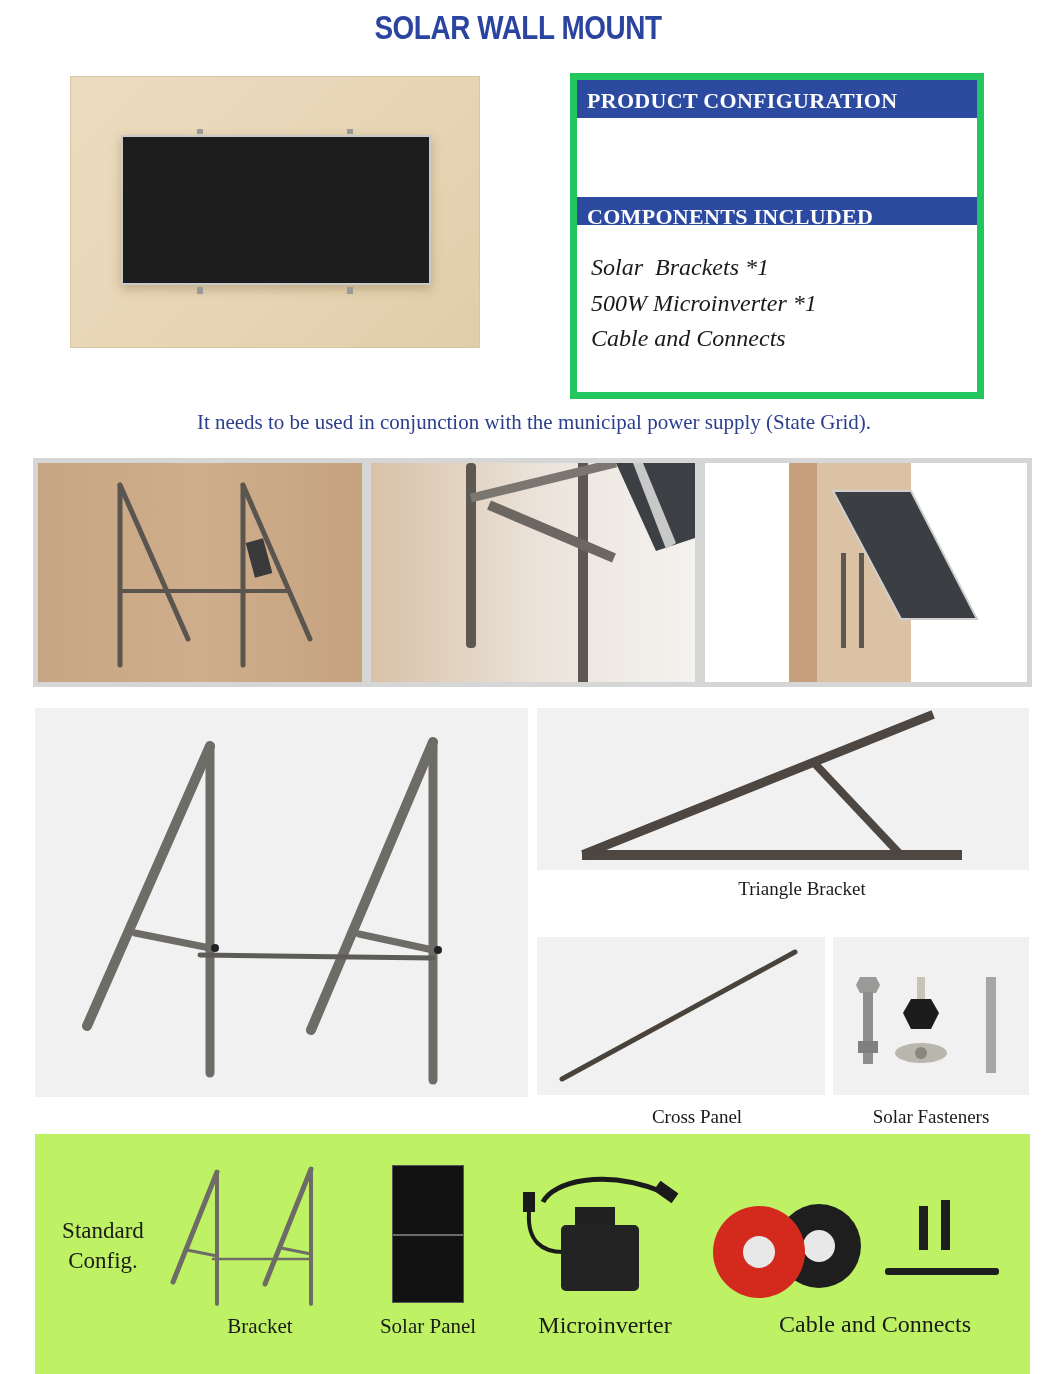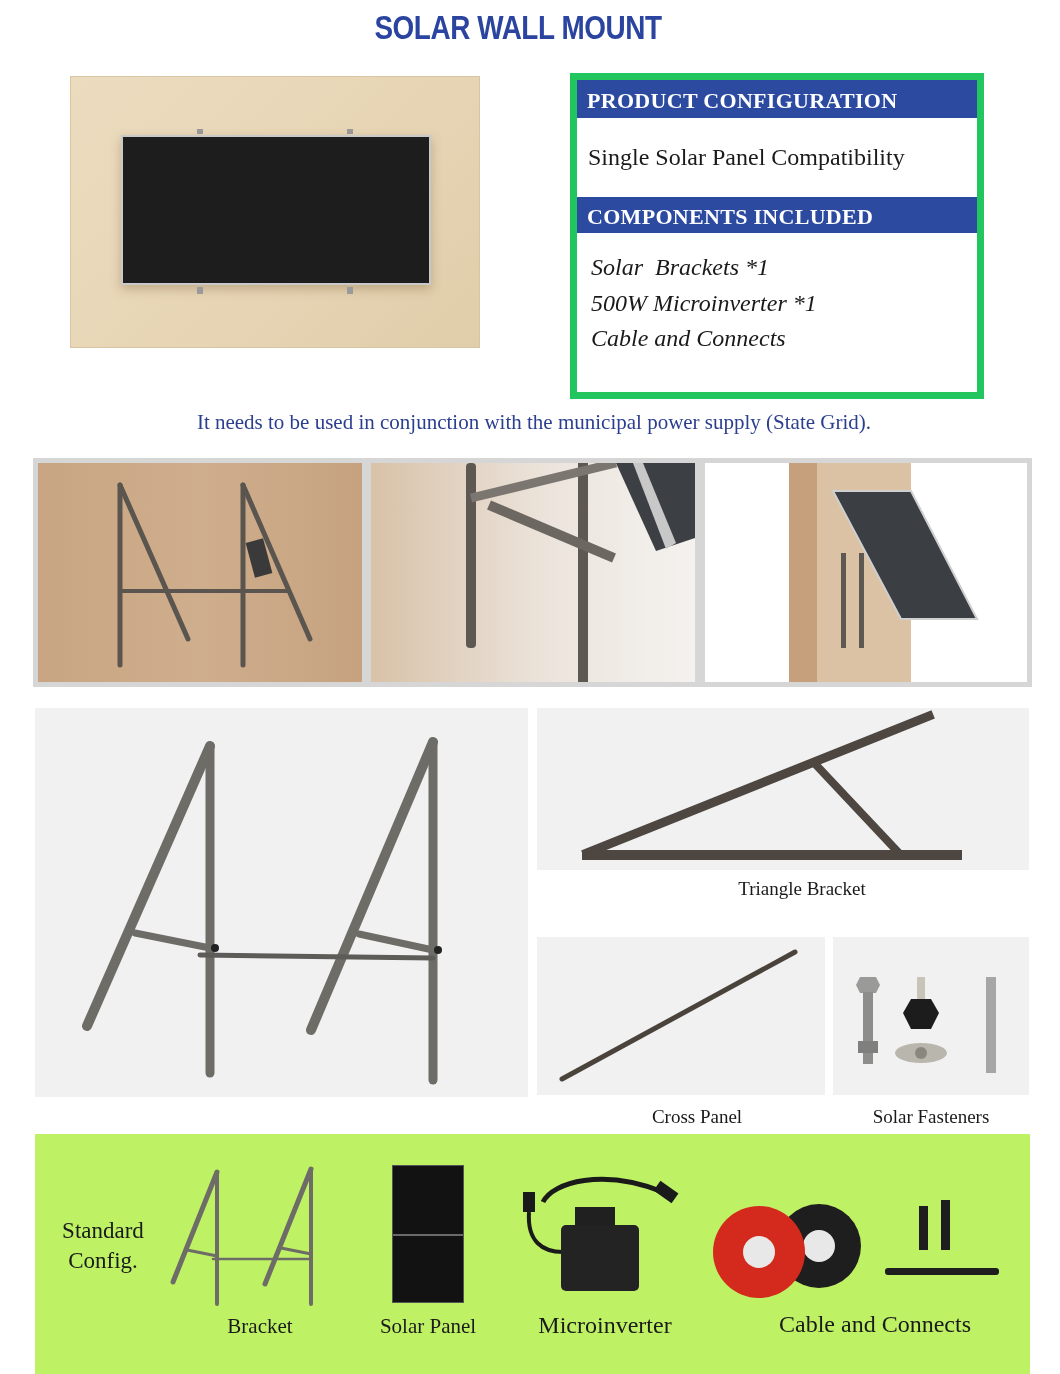--- a/index.html
+++ b/index.html
@@ -12,21 +12,21 @@
 
   
   .hero { left: 70px; top: 76px; width: 410px; height: 272px; background: linear-gradient(135deg,#ecdcbf,#e6d4b4 60%,#e0cda9); border: 1px solid #d8c6a2; }
   .hero-panel { left: 50px; top: 58px; width: 310px; height: 150px; background: #1d1d1d; border: 2px solid #c9c9c9; box-shadow: 0 4px 10px rgba(120,90,50,0.35); }
   .hero-clip { width: 6px; height: 5px; background: #9a9a9a; }
 
   
   .config { left: 570px; top: 73px; width: 414px; height: 326px; border: 7px solid #22c55e; background: #fff; }
   .cfg-head { position: absolute; left: 0; width: 100%; height: 38px; background: #2b4aa0; color: #fff; font-weight: bold; font-size: 22px; padding-left: 10px; line-height: 42px; letter-spacing: 0.3px; }
   .cfg-h1 { top: 0; }
-  .cfg-h2 { top: 117px; height: 36px; line-height: 40px; }
+  .cfg-h2 { top: 117px; height: 28px; line-height: 40px; }
   .cfg-text { position: absolute; left: 11px; font-size: 24px; }
   .cfg-list { position: absolute; left: 14px; top: 170px; font-size: 24px; line-height: 35.5px; font-style: italic; }
 
   .note { left: 0; top: 410px; width: 1068px; text-align: center; font-size: 21px; color: #2b3f8f; }
 
   
   .strip { left: 33px; top: 458px; width: 999px; height: 229px; background: #d6d6d6; }
   .photo { position: absolute; top: 5px; height: 219px; overflow: hidden; }
   .p1 { left: 5px; width: 324px; background: linear-gradient(90deg,#c8a582,#cfae8d 50%,#c6a27f); }
   .p2 { left: 338px; width: 324px; background: linear-gradient(90deg,#d8c2a8,#ece4dc 55%,#f4f2ef); }
@@ -49,21 +49,20 @@
 <div class="abs hero">
   <div class="abs hero-clip" style="left:126px;top:52px;"></div>
   <div class="abs hero-clip" style="left:276px;top:52px;"></div>
   <div class="abs hero-panel"></div>
   <div class="abs hero-clip" style="left:126px;top:210px;height:7px;"></div>
   <div class="abs hero-clip" style="left:276px;top:210px;height:7px;"></div>
 </div>
 
 <div class="abs config">
   <div class="cfg-head cfg-h1">PRODUCT CONFIGURATION</div>
-  <div class="cfg-text" style="top:64px;">Single Solar Panel Compatibility</div>
   <div class="cfg-head cfg-h2">COMPONENTS INCLUDED</div>
   <div class="cfg-list">
     <div style="white-space:pre;">Solar  Brackets *1</div>
     <div>500W Microinverter *1</div>
     <div>Cable and Connects</div>
   </div>
 </div>
 
 <div class="abs note">It needs to be used in conjunction with the municipal power supply (State Grid).</div>
 

